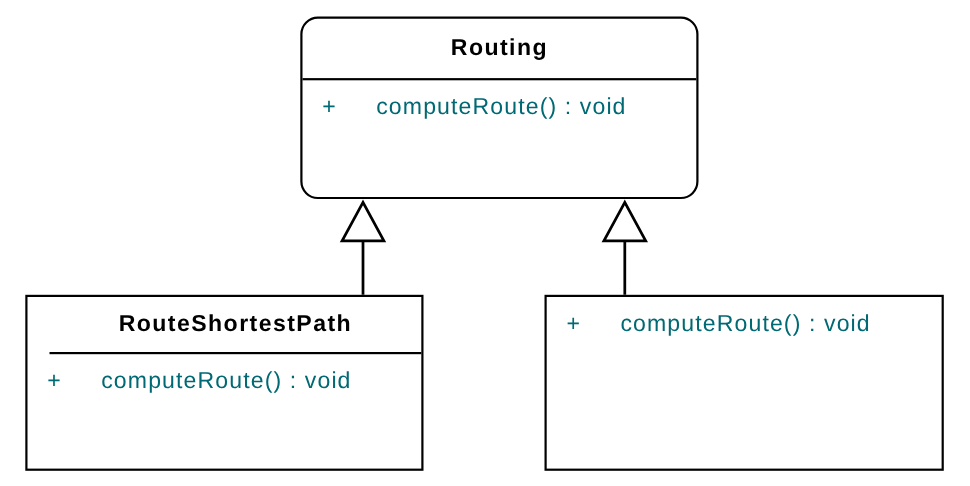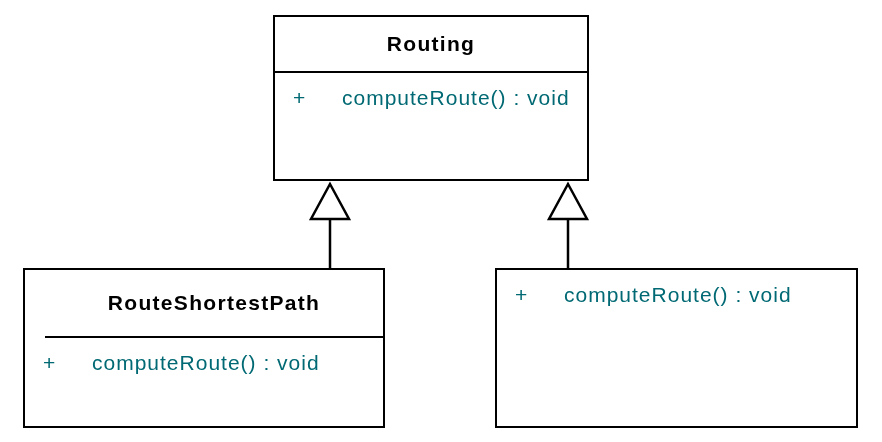--- a/index.html
+++ b/index.html
@@ -14,38 +14,38 @@
     background: var(--bg-color, #ffffff);
     font-family: "Liberation Sans", sans-serif;
     overflow: hidden;
   }
   .class-box {
     position: absolute;
     box-sizing: border-box;
     background: var(--box-fill, #ffffff);
     border: 2px solid var(--border-color, #000000);
   }
-  .class-box.routing   { left: 273px; top: 15px;  width: 316px; height: 166px; }
+  .class-box.routing   { left: 273px; top: 15px;  width: 362px; height: 166px; border-radius: 16px; }
   .class-box.left-sub  { left: 23px;  top: 268px; width: 362px; height: 160px; }
   .class-box.right-sub { left: 495px; top: 268px; width: 363px; height: 160px; }
 
   .class-title {
     box-sizing: border-box;
     display: flex;
     align-items: center;
     justify-content: center;
     border-bottom: 2px solid var(--border-color, #000000);
     font-size: 21px;
     font-weight: bold;
     letter-spacing: 1.3px;
     color: var(--title-color, #000000);
     white-space: nowrap;
   }
   .routing   .class-title { height: 56px; }
-  .left-sub  .class-title, .right-sub .class-title { height: 68px; margin-left: 20px; }
+  .left-sub  .class-title, .right-sub .class-title { height: 52px; margin-left: 20px; }
 
   .class-body {
     box-sizing: border-box;
     padding: 13px 0 0 18px;
   }
   .method-row {
     display: flex;
     align-items: baseline;
     font-size: 21px;
     letter-spacing: 1px;

